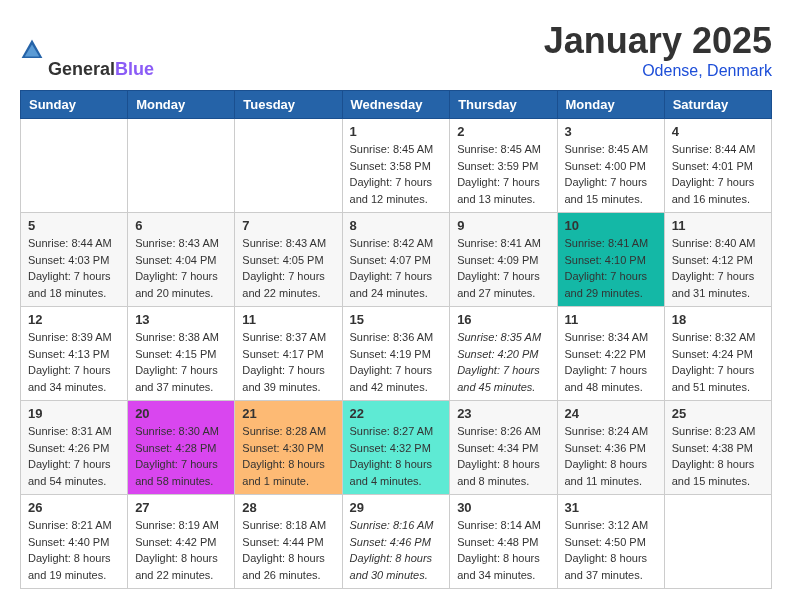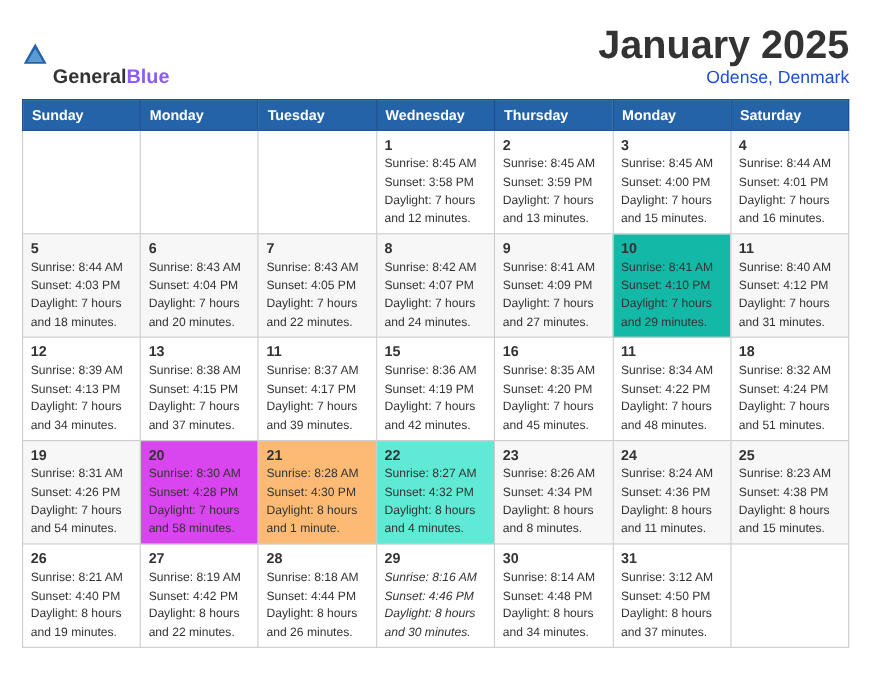--- a/index.html
+++ b/index.html
@@ -226,21 +226,21 @@
         </td>
         <td>
           <div class="day-number">15</div>
           <div class="cell-content" style="white-space: pre-line;">Sunrise: 8:36 AM
 Sunset: 4:19 PM
 Daylight: 7 hours
 and 42 minutes.</div>
         </td>
         <td>
           <div class="day-number">16</div>
-          <div class="cell-content" style="white-space: pre-line;">Sunrise: 8:35 AM
+          <div class="cell-content" style="white-space: pre-line; font-style: italic;">Sunrise: 8:35 AM
 Sunset: 4:20 PM
 Daylight: 7 hours
 and 45 minutes.</div>
         </td>
         <td>
           <div class="day-number">11</div>
           <div class="cell-content" style="white-space: pre-line;">Sunrise: 8:34 AM
 Sunset: 4:22 PM
 Daylight: 7 hours
 and 48 minutes.</div>

